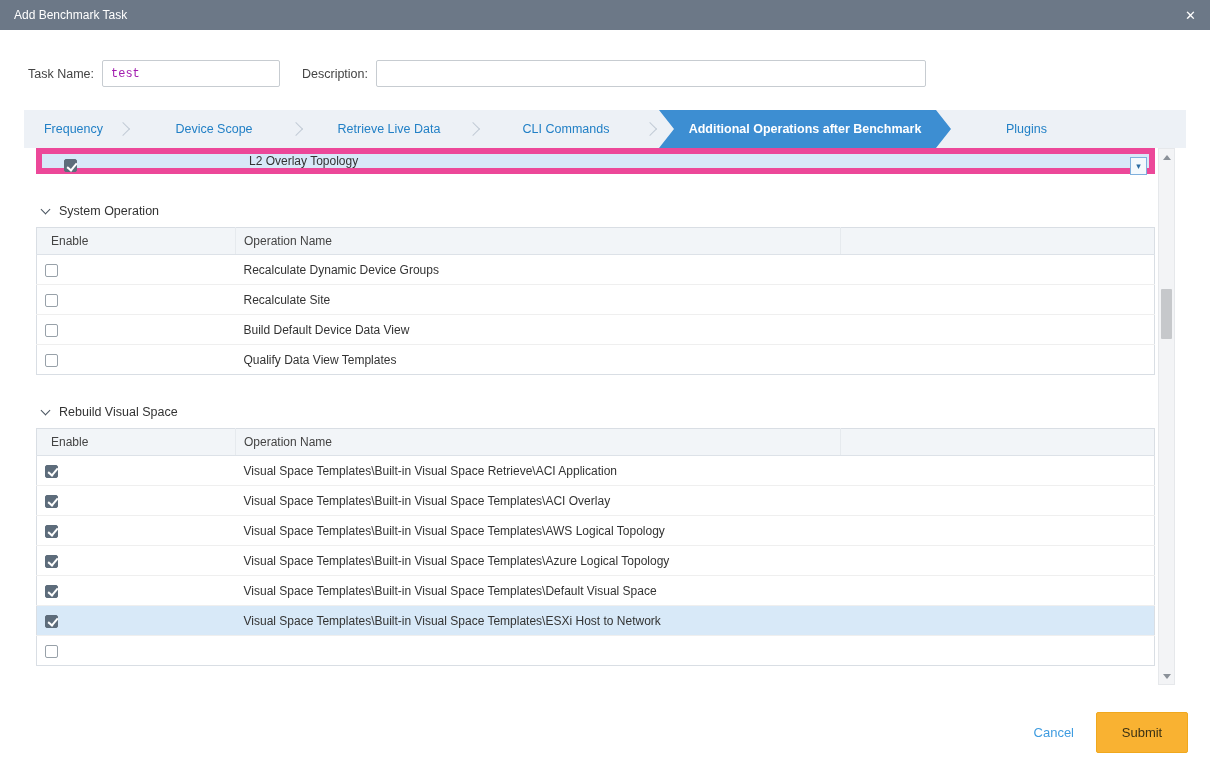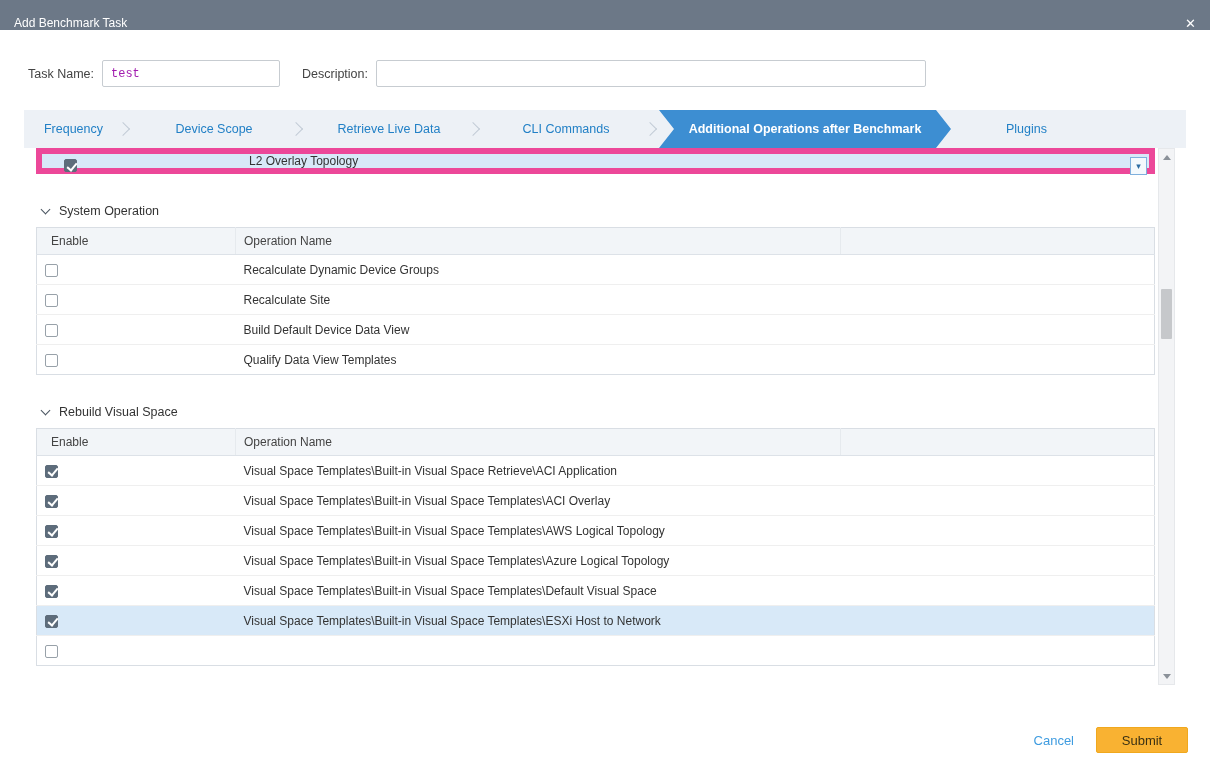--- a/index.html
+++ b/index.html
@@ -11,21 +11,21 @@
     overflow: hidden;
     color: #333;
   }
 
   
   .titlebar {
     height: 30px;
     background: var(--title-bar, #6c7887);
     color: #fff;
     display: flex;
-    align-items: flex-end;
+    align-items: center;
     justify-content: space-between;
     padding: 0 14px;
     font-size: 12px;
   }
   .close { font-size: 13px; cursor: pointer; line-height: 1; }
 
   
   .form-row {
     display: flex;
     align-items: center;
@@ -238,21 +238,21 @@
     align-items: center;
   }
   .cancel {
     color: var(--cancel-text, #3f9ce0);
     font-size: 13px;
     cursor: pointer;
     margin-right: 22px;
   }
   .submit {
     width: 92px;
-    height: 26px;
+    height: 41px;
     background: var(--submit-bg, #f9b232);
     border: 1px solid #f0a81e;
     border-radius: 2px;
     font-size: 13px;
     color: #3c3214;
     font-family: inherit;
     cursor: pointer;
   }
 </style>
 </head>

